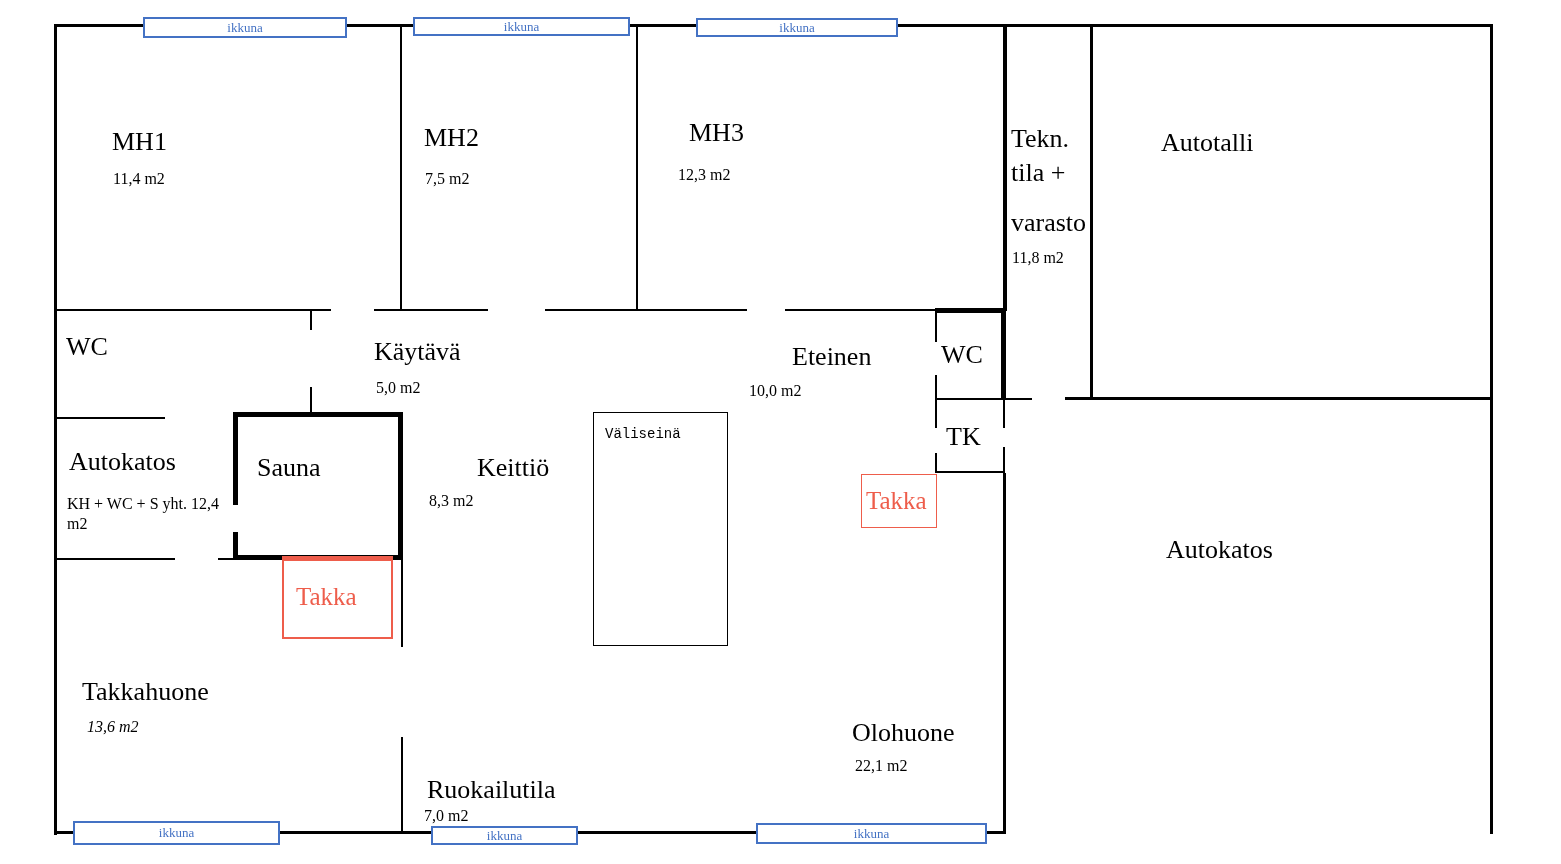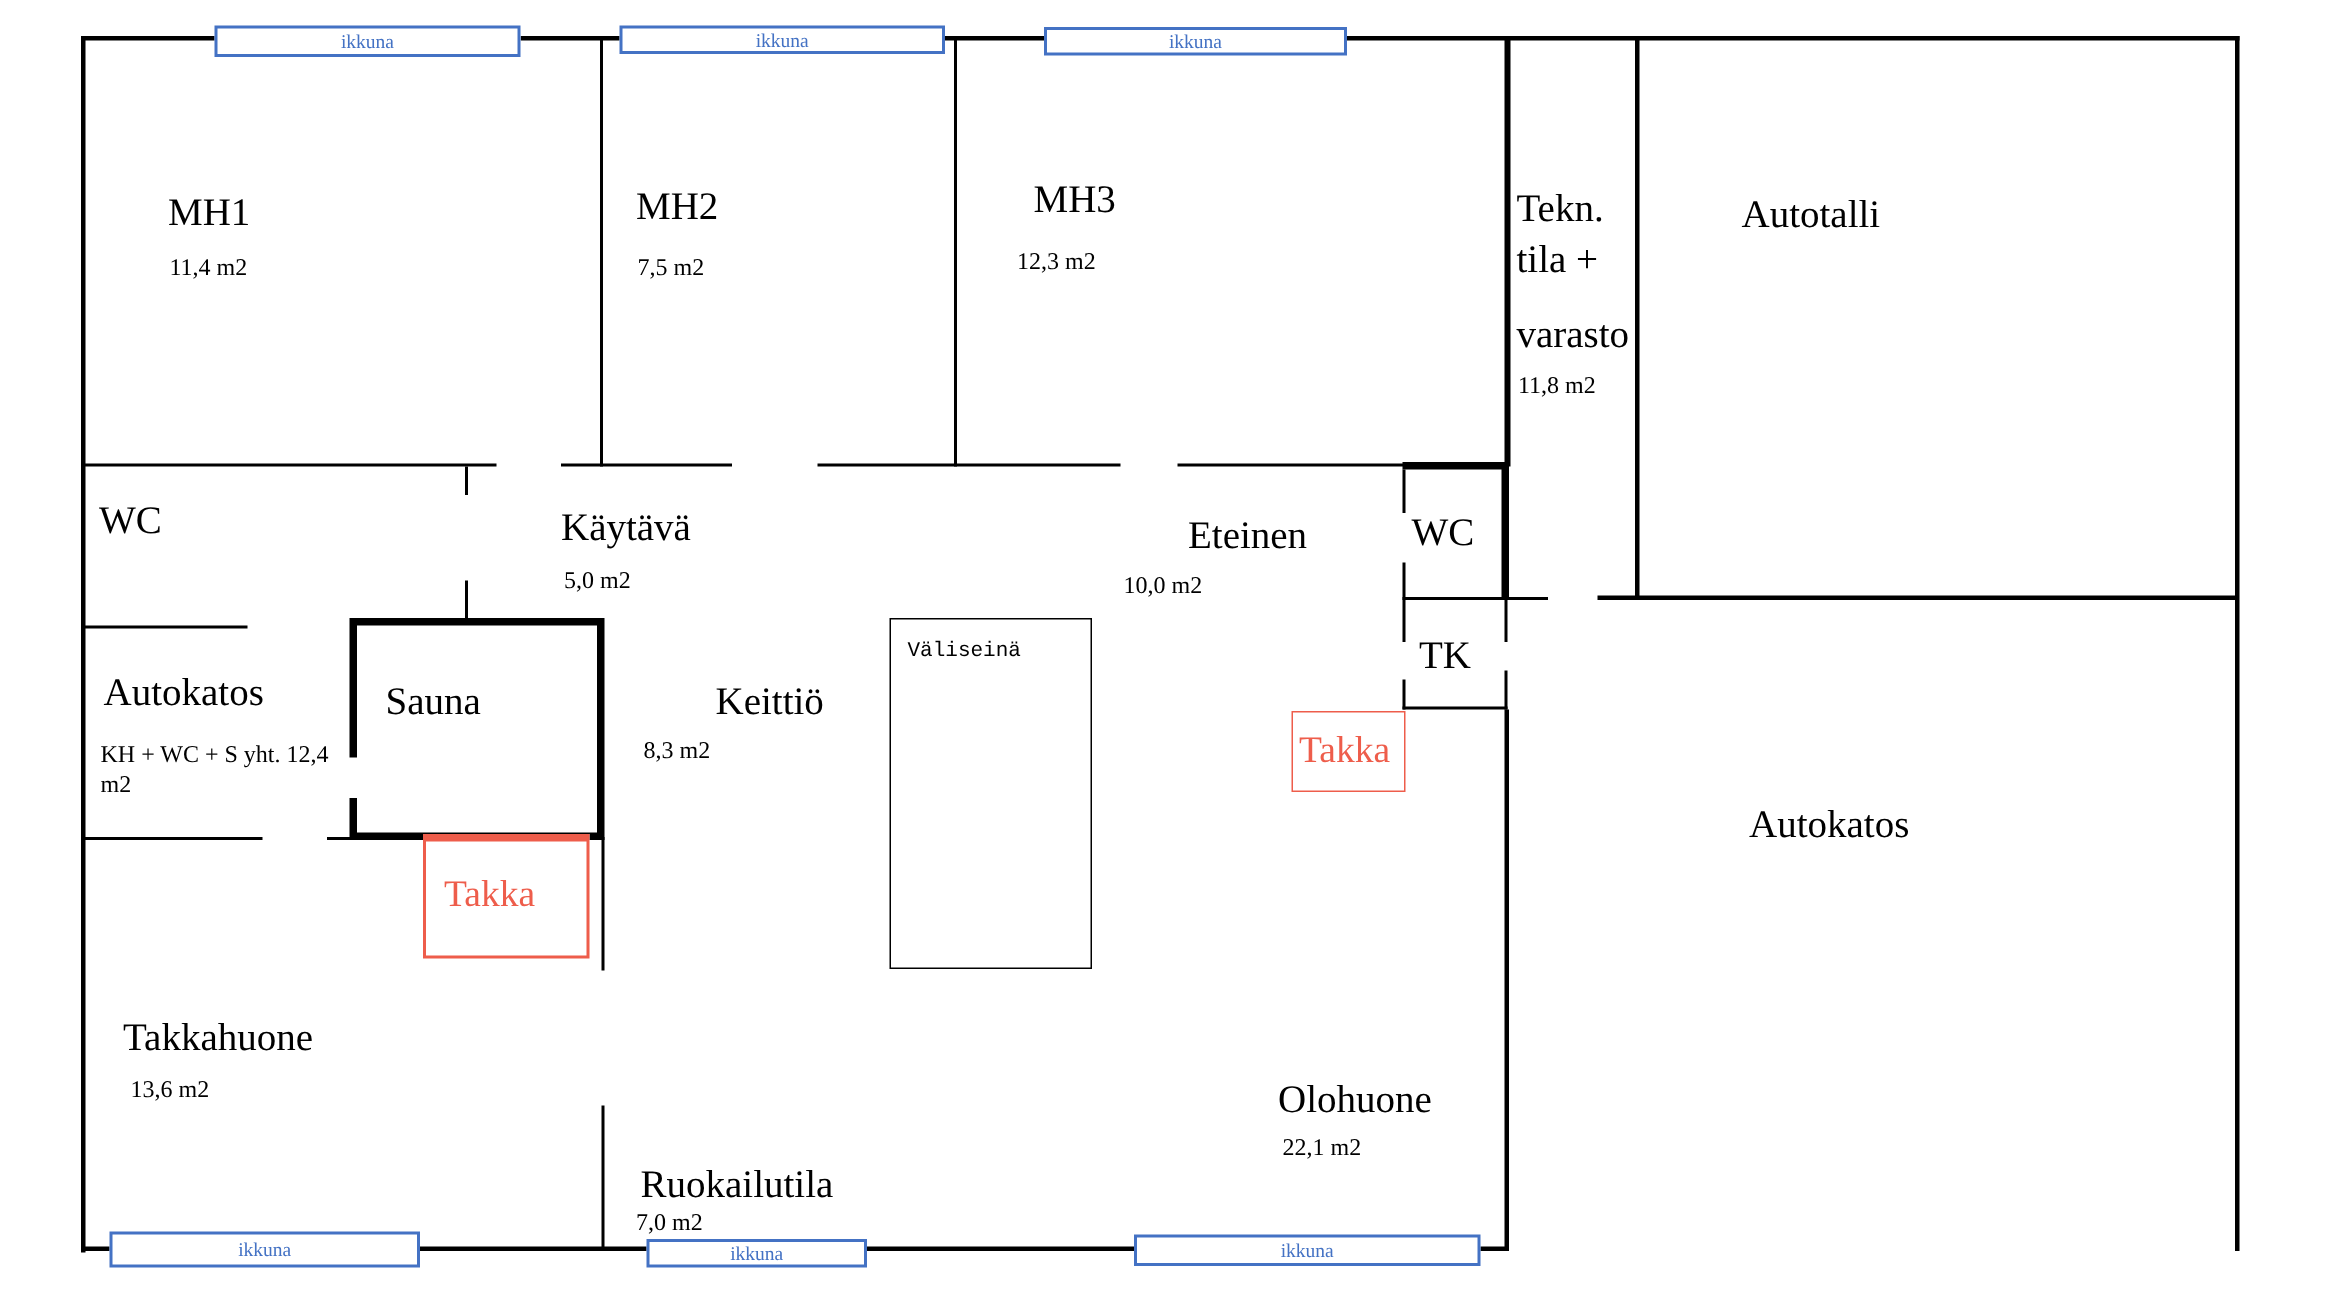--- a/index.html
+++ b/index.html
@@ -134,21 +134,21 @@
 
   <div class="lbl" style="left:429px;top:454px;margin-left:48px;">Keittiö</div>
   <div class="area" style="left:429px;top:492px;">8,3 m2</div>
 
   <div class="small" style="left:605px;top:427px;font-family:Liberation Mono, monospace;">Väliseinä</div>
 
   <div class="fire" style="left:866px;top:488px;">Takka</div>
   <div class="fire" style="left:296px;top:584px;">Takka</div>
 
   <div class="lbl" style="left:82px;top:678px;">Takkahuone</div>
-  <div class="area" style="left:87px;top:718px;">13,6 m2</div>
+  <div class="area" style="left:87px;top:718px;font-style:italic;">13,6 m2</div>
 
   <div class="lbl" style="left:427px;top:776px;">Ruokailutila</div>
   <div class="area" style="left:424px;top:807px;">7,0 m2</div>
 
   <div class="lbl" style="left:852px;top:719px;">Olohuone</div>
   <div class="area" style="left:855px;top:757px;">22,1 m2</div>
 
   <div class="lbl" style="left:1166px;top:536px;">Autokatos</div>
 
 </div>

